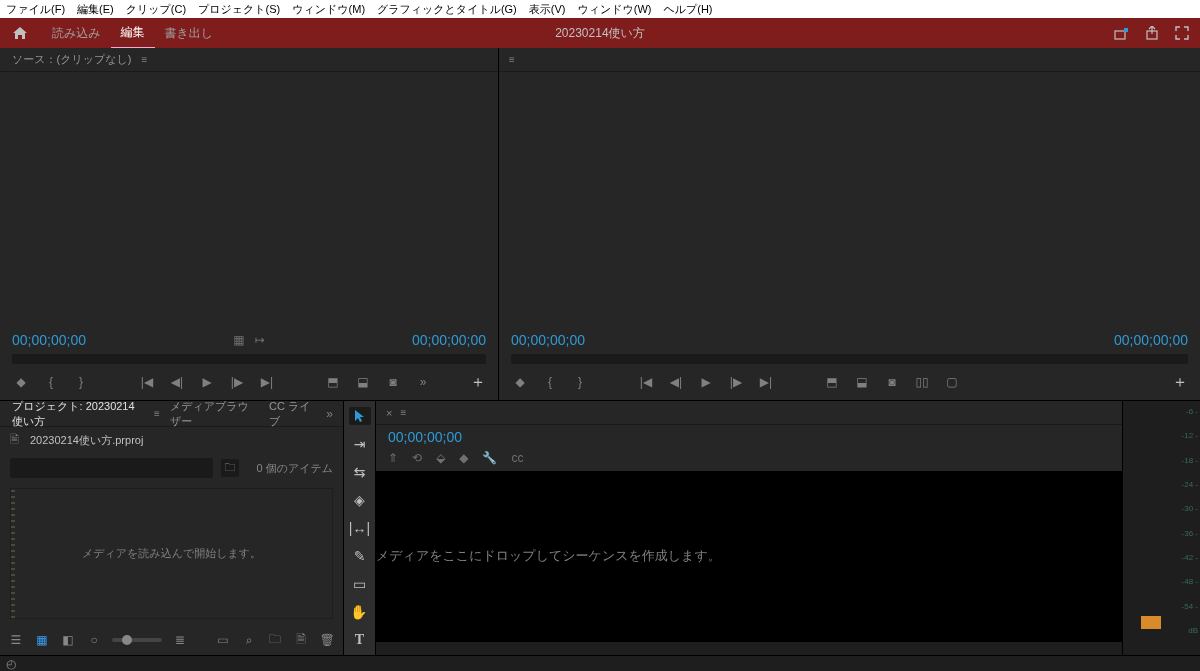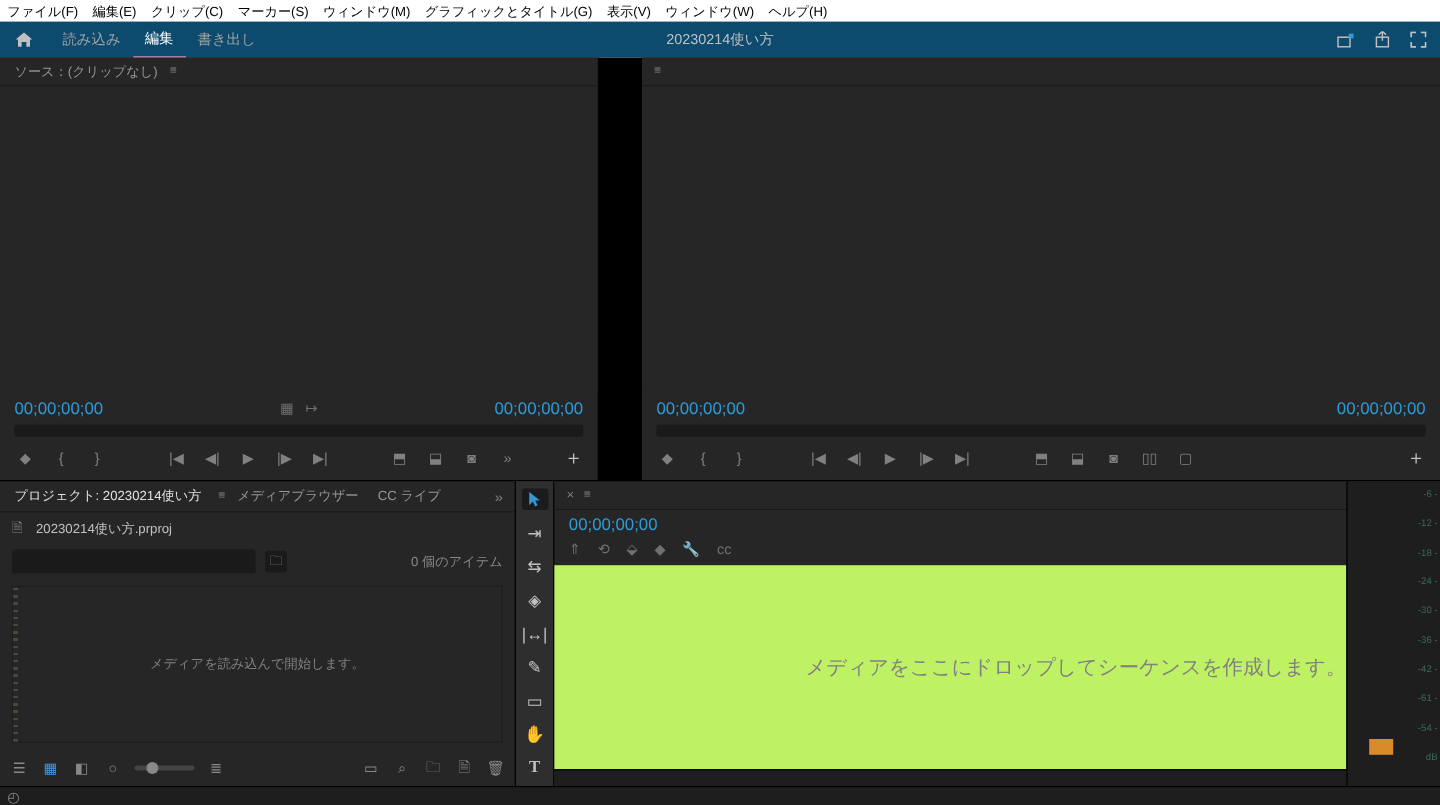--- a/index.html
+++ b/index.html
@@ -1,43 +1,43 @@
 <!DOCTYPE html>
 <html><head>
 <meta charset="utf-8">
 <style>
 * { margin: 0; padding: 0; box-sizing: border-box; }
 body { margin: 0; padding: 0; font-family: "Segoe UI", "Hiragino Kaku Gothic Pro", sans-serif; background: #fff; color: #a0a0a0; font-size: 11px; overflow: hidden; width: 1200px; height: 671px; }
 .menubar { background: #fff; height: 18px; display: flex; padding: 2px 6px; gap: 12px; font-size: 11px; color: #000; }
 .menubar span { cursor: default; }
-.workspace-bar { background: #0c4a6e; height: 30px; display: flex; align-items: center; padding: 0 10px; }
+.workspace-bar { background: #7f1d1d; height: 30px; display: flex; align-items: center; padding: 0 10px; }
 .home-icon { width: 20px; height: 20px; display: inline-flex; align-items: center; justify-content: center; margin-right: 12px; color: #c0c0c0; font-size: 14px; }
 .ws-tab { padding: 6px 10px; color: #a0a0a0; font-size: 12px; }
 .ws-tab.active { color: #fff; border-bottom: 2px solid #f9a8d4; }
 .proj-title { position: absolute; left: 50%; transform: translateX(-50%); color: #c0c0c0; font-size: 12px; }
 .right-icons { margin-left: auto; display: flex; gap: 14px; align-items: center; color: #c0c0c0; }
 .icon-btn { width: 16px; height: 16px; display: inline-flex; align-items: center; justify-content: center; }
 
-.mid-row { display: flex; height: 352px; background: #000000; gap: 36px; }
+.mid-row { display: flex; height: 352px; background: #22c55e; }
 .panel { display: flex; flex-direction: column; position: relative; background: #262626; }
 .panel.left-monitor { width: 499px; border-right: 1px solid #000; }
 .panel.right-monitor { flex: 1; }
 .panel-tabbar { display: flex; align-items: center; height: 24px; padding: 0 6px; background: #262626; border-bottom: 1px solid #1a1a1a; }
 .panel-tab { font-size: 11px; color: #969696; padding: 3px 6px; display: flex; align-items: center; gap: 4px; }
 .panel-menu { font-size: 10px; margin-left: 4px; color: #808080; }
 .monitor-area { flex: 1; background: #262626; }
 .monitor-tc-row { display: flex; justify-content: space-between; align-items: center; padding: 0 12px; height: 28px; font-size: 14px; color: #2e9ad6; }
 .monitor-tc-row .tc-left, .monitor-tc-row .tc-right { color: #2e9ad6; }
 .monitor-tc-row .tc-icons-mid { color: #707070; display: flex; gap: 10px; font-size: 12px; }
 .transport-row { display: flex; align-items: center; justify-content: center; height: 36px; padding: 0 12px; gap: 12px; color: #808080; }
 .t-icon { width: 18px; height: 18px; display: inline-flex; align-items: center; justify-content: center; font-size: 12px; }
 .plus-icon { margin-left: auto; font-size: 16px; color: #c0c0c0; }
 
 .bottom-row { display: flex; height: 255px; background: #262626; border-top: 1px solid #000; }
-.project-panel { width: 430px; display: flex; flex-direction: column; border-right: 1px solid #000; }
+.project-panel { width: 344px; display: flex; flex-direction: column; border-right: 1px solid #000; }
 .project-tabs { display: flex; align-items: center; height: 26px; padding: 0 6px; gap: 4px; border-bottom: 1px solid #1a1a1a; }
 .proj-tab { font-size: 11px; padding: 4px 6px; color: #969696; }
 .proj-tab.active { color: #e0e0e0; }
 .proj-expand { margin-left: auto; font-size: 12px; color: #808080; padding: 0 4px;}
 .bin-row { display: flex; align-items: center; padding: 4px 10px; font-size: 11px; color: #c0c0c0; gap: 6px; }
 .bin-icon { width: 14px; color: #888; }
 .search-row { display: flex; align-items: center; padding: 4px 10px; gap: 8px; }
 .search-box { flex: 0 0 180px; background: #1a1a1a; border: none; height: 20px; color: #888; padding: 0 20px 0 6px; position: relative; border-radius: 2px; }
 .search-icon-in { position: absolute; left: 14px; font-size: 11px; color: #888;}
 .folder-filter { width: 18px; height: 18px; background: #1a1a1a; border-radius: 2px; display: flex; align-items: center; justify-content: center; color: #888;}
@@ -54,39 +54,39 @@
 
 .tool-column { width: 32px; background: #2e2e2e; display: flex; flex-direction: column; align-items: center; padding: 6px 0; gap: 10px; border-right: 1px solid #000; }
 .tool-btn { width: 22px; height: 22px; display: flex; align-items: center; justify-content: center; color: #c0c0c0; font-size: 14px; border-radius: 2px;}
 .tool-btn.active { background: #1b1b1b; color: #2e9ad6; }
 
 .timeline-panel { flex: 1; display: flex; flex-direction: column; }
 .tl-header { display: flex; align-items: center; height: 24px; padding: 0 6px; border-bottom: 1px solid #1a1a1a; }
 .tl-tab { font-size: 11px; color: #969696; padding: 3px 6px; display: flex; align-items: center; gap: 4px; }
 .tl-tc { font-size: 14px; color: #2e9ad6; padding: 4px 12px; }
 .tl-tool-row { display: flex; align-items: center; gap: 14px; padding: 2px 12px; color: #707070; font-size: 12px; }
-.tl-droparea { flex: 1; display: flex; align-items: center; justify-content: flex-end; color: #808080; font-size: 17px; background: #bef264; margin: 4px 0 0 0;}
+.tl-droparea { flex: 1; display: flex; align-items: center; justify-content: flex-start; color: #808080; font-size: 13px; background: #000000; margin: 4px 0 0 0;}
 .tl-scroll { height: 14px; background: #1e1e1e; border-top: 1px solid #000;}
 
 .audio-meter { width: 78px; background: #1e1e1e; border-left: 1px solid #000; position: relative; display: flex; }
 .meter-track { flex: 1; position: relative; margin: 6px; }
 .meter-ticks { position: absolute; right: 2px; top: 6px; bottom: 20px; width: 22px; display: flex; flex-direction: column; justify-content: space-between; font-size: 8px; color: #3a6a5a; text-align: right; }
 .meter-bar { position: absolute; left: 12px; bottom: 20px; width: 20px; top: 8px; background: linear-gradient(180deg, transparent 0 94%, #d98a2a 94% 100%); }
 .status-bar { height: 16px; background: #1e1e1e; border-top: 1px solid #000; display: flex; align-items: center; padding: 0 6px; color: #808080; font-size: 12px;}
 
 svg { display: block; }
 </style>
 </head>
 <body>
 
 <div class="menubar">
   <span>ファイル(F)</span>
   <span>編集(E)</span>
   <span>クリップ(C)</span>
-  <span>マーカー(S)</span>
+  <span>プロジェクト(S)</span>
   <span>ウィンドウ(M)</span>
   <span>グラフィックとタイトル(G)</span>
   <span>表示(V)</span>
   <span>ウィンドウ(W)</span>
   <span>ヘルプ(H)</span>
 </div>
 
 <div class="workspace-bar">
   <span class="home-icon">
     <svg width="16" height="14" viewBox="0 0 16 14">
@@ -267,21 +267,21 @@
       <div class="meter-bar"></div>
     </div>
     <div class="meter-ticks">
       <span>-6 -</span>
       <span>-12 -</span>
       <span>-18 -</span>
       <span>-24 -</span>
       <span>-30 -</span>
       <span>-36 -</span>
       <span>-42 -</span>
-      <span>-61 -</span>
+      <span>-48 -</span>
       <span>-54 -</span>
       <span>dB</span>
     </div>
   </div>
 </div>
 
 <div class="status-bar">
   <span>◴</span>
 </div>
 

